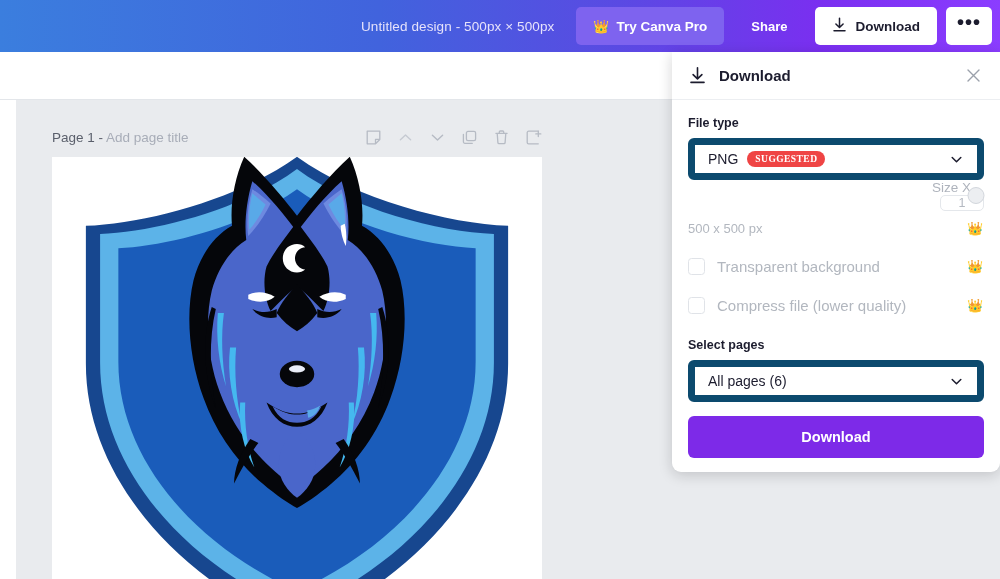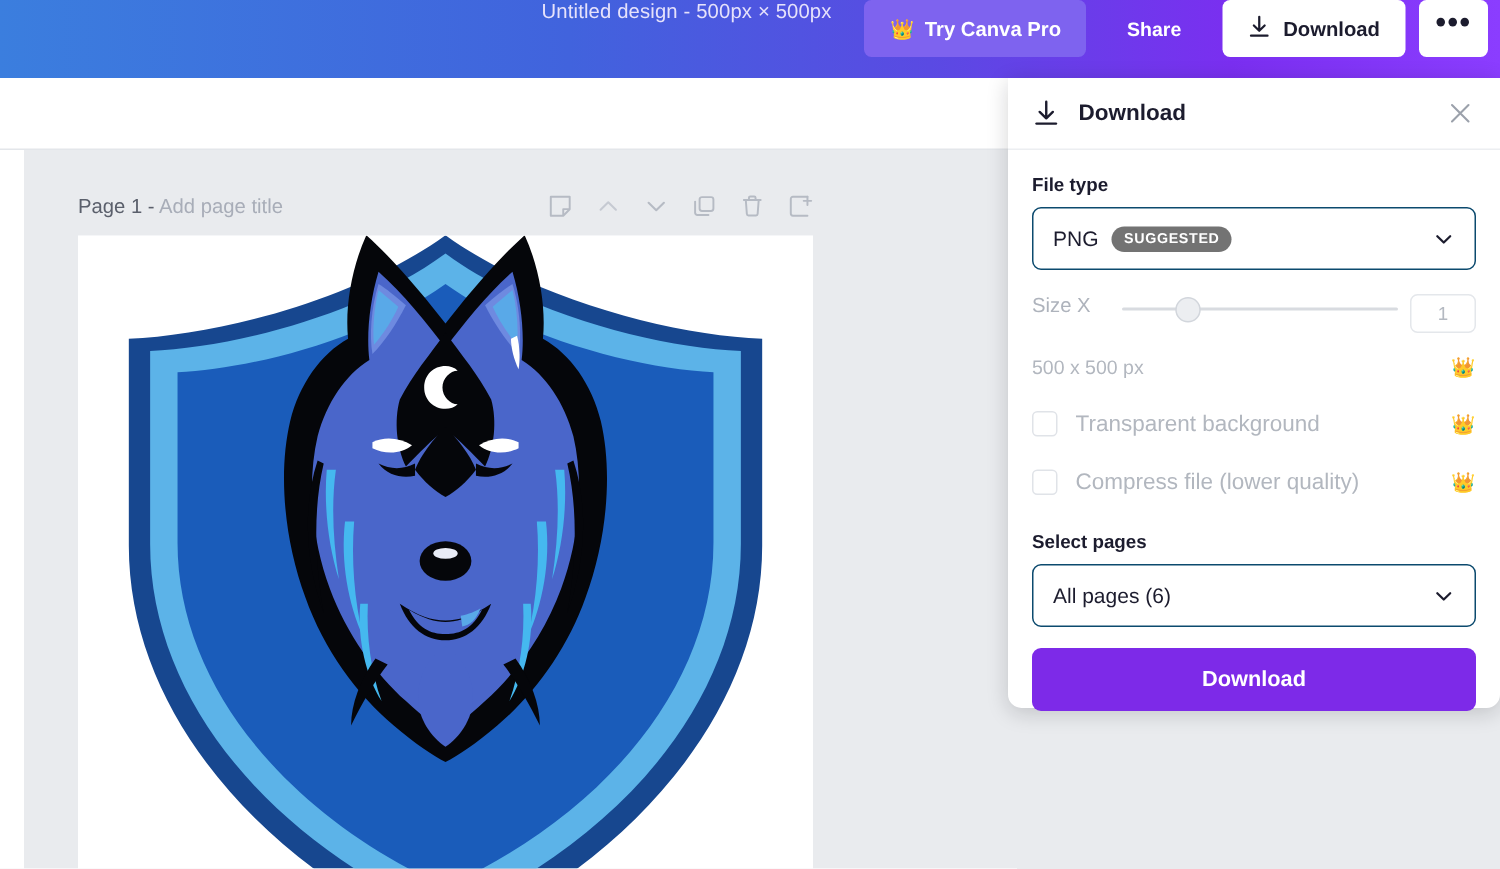--- a/index.html
+++ b/index.html
@@ -10,21 +10,21 @@
     font-family: "Liberation Sans", sans-serif;
     background: #ffffff;
   }
   #app { position: relative; width: 1000px; height: 579px; overflow: hidden; }
 
   
   .topbar {
     position: absolute; top: 0; left: 0;
     width: 1000px; height: 52px;
     background: linear-gradient(90deg, #3b7ede 0%, #4163dd 38%, #5a4ae3 62%, #7a2ff0 82%, #8b3dff 100%);
-    display: flex; justify-content: flex-end;
+    display: flex; align-items: center; justify-content: flex-end;
     padding-right: 8px;
     z-index: 20;
   }
   .doc-title {
     color: #e6e2fb; font-size: 13.5px; letter-spacing: .1px;
     margin-right: 22px; white-space: nowrap;
   }
   .btn-pro {
     display: flex; align-items: center; gap: 7px;
     background: #7e63ef; color: #ffffff;
@@ -112,34 +112,34 @@
     margin-left: auto; cursor: pointer; color: #9ba1ab;
     width: 22px; height: 22px; display: flex; align-items: center; justify-content: center;
   }
   .dl-body { padding: 16px 16px 0 16px; }
 
   .field-label {
     font-size: 12.5px; font-weight: bold; color: #1c1c2e;
     margin-bottom: 8px;
   }
   .select-box {
-    height: 42px; border: 1px solid #0c4a6e; border-radius: 6px;
+    height: 42px; border: 7px solid #0c4a6e; border-radius: 6px;
     display: flex; align-items: center; padding: 0 13px;
     cursor: pointer; background: #fff;
   }
   .select-value { font-size: 14px; color: #1c1c2e; }
   .badge {
-    margin-left: 9px; background: #737373; color: #ffffff;
+    margin-left: 9px; background: #ef4444; color: #ffffff;
     font-size: 9.5px; font-weight: bold; letter-spacing: .45px;
-    padding: 3px 8px 3px 8px; border-radius: 9px; text-transform: uppercase;
+    padding: 3px 8px 3px 8px; border-radius: 9px; text-transform: uppercase; font-family: Liberation Serif, serif;
   }
   .chev { margin-left: auto; color: #1c1c2e; display: flex; }
 
   .size-row {
-    display: flex; align-items: flex-start; margin-top: 16px; height: 28px;
+    display: flex; align-items: flex-end; height: 28px; flex-direction: column;
   }
   .size-label { font-size: 13.5px; color: #aeb3bc; width: 52px; }
   .slider-wrap { flex: 1; position: relative; height: 20px; margin: 0 8px; display: flex; align-items: center; }
   .slider-track { position: absolute; left: 0; right: 0; height: 2px; background: #d8dbe0; border-radius: 2px; }
   .slider-thumb {
     position: absolute; left: 24%; transform: translateX(-50%);
     width: 17px; height: 17px; border-radius: 50%;
     background: #eceef1; border: 1px solid #d2d6dc; cursor: pointer;
   }
   .size-input {

